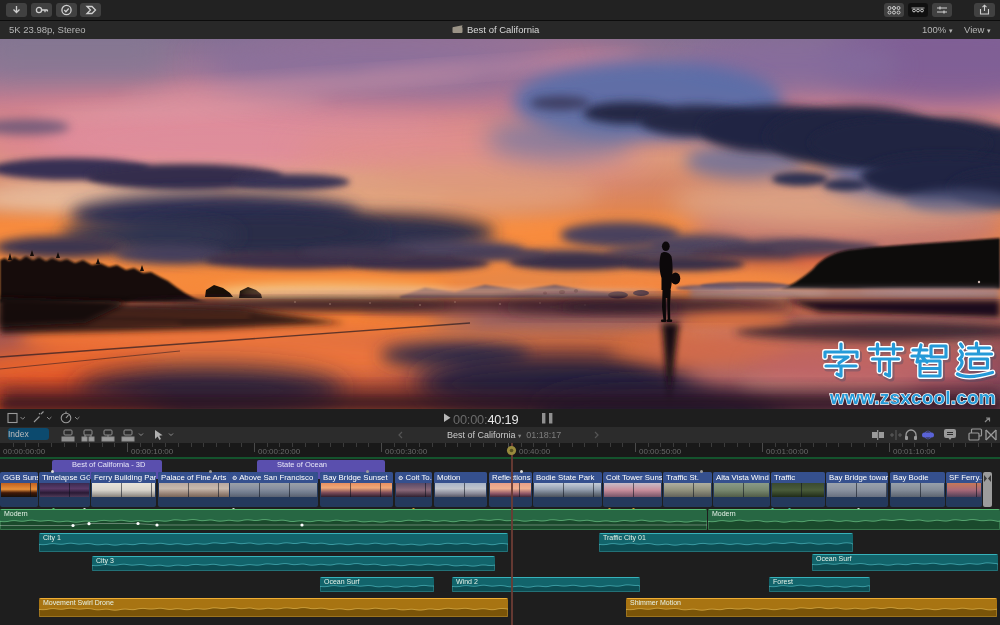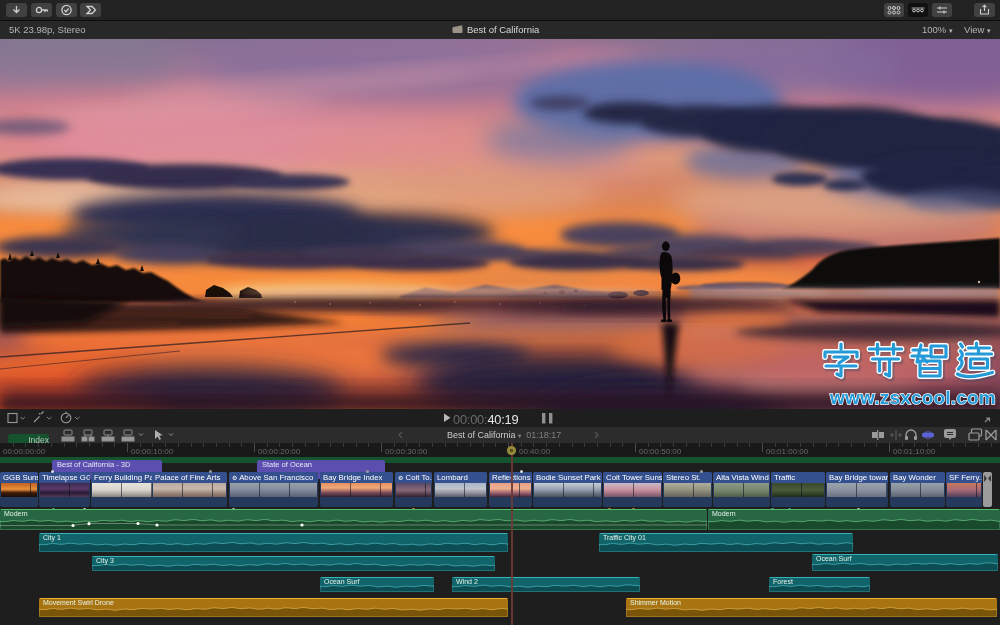--- a/index.html
+++ b/index.html
@@ -6,21 +6,21 @@
 .btn{position:absolute;background:#414141;border-radius:3px;height:14px;top:3px}
 .ic{fill:none;stroke:#cfcfcf;stroke-width:1.3}
 #topbar{position:absolute;left:0;top:0;width:1000px;height:20px;background:#222;border-bottom:1px solid #0c0c0c}
 #viewerbar{position:absolute;left:0;top:21px;width:1000px;height:18px;background:#282828;color:#b4b4b4;font-size:9.5px}
 #transport{position:absolute;left:0;top:409px;width:1000px;height:18px;background:#1e1e1e}
 #tlbar{position:absolute;left:0;top:427px;width:1000px;height:16px;background:#2c2c2c}
 #tl{position:absolute;left:0;top:443px;width:1000px;height:182px;background:#1e1e1e}
 .tick{position:absolute;top:0;width:1px;height:4px;background:#3c3c3c}
 .mtick{position:absolute;top:0;width:1px;height:9px;background:#4a4a4a}
 .rlab{position:absolute;top:3.5px;color:#686868;font-size:8px;white-space:nowrap}
-.chap{position:absolute;top:17px;height:19px;background:#5a4fae;border-radius:2px;color:#e8e6f8;font-size:7.5px;line-height:10px;padding-left:5px;box-sizing:border-box;white-space:nowrap;overflow:hidden}
+.chap{position:absolute;top:17px;height:19px;background:#5a4fae;border-radius:2px;color:#e8e6f8;font-size:7.5px;line-height:10px;padding-left:20px;box-sizing:border-box;white-space:nowrap;overflow:hidden}
 .clip{position:absolute;top:29px;height:35px;border-radius:2px;background:#24395c;overflow:hidden}
 .chead{position:absolute;left:0;top:0;right:0;height:11px;background:#35508e;color:#fff;font-size:7.8px;line-height:11px;padding-left:3px;white-space:nowrap;overflow:hidden}
 .cthumb{position:absolute;left:1px;top:11px;right:1px;height:14px}
 .aclip{position:absolute;border-radius:2px;overflow:hidden}
 .alab{position:absolute;left:4px;top:1px;color:#e6f2e8;font-size:7px;white-space:nowrap;z-index:3}
 </style></head><body>
 
 <div id="topbar">
   <div class="btn" style="left:6px;width:21px"><svg width="21" height="14">
         <path class="ic" d="M10.5 3v6M7.5 6.5l3 3 3-3"></path>
@@ -350,21 +350,21 @@
         <rect x="549" y="4" width="3.4" height="10.5"></rect>
       </g>
     <g fill="none" stroke="#8a8a8a" stroke-width="1.2">
         <path d="M985 13l4-4M989.5 12.5V9H986"></path>
       </g>
   </svg>
   <div class="abs" style="left:453px;top:3px;font-size:12.8px;color:#6a6a6a;letter-spacing:-0.2px">00:00:<span style="color:#e6e6e6">40:19</span></div>
 </div>
 
 <div id="tlbar">
-  <div class="abs" style="left:8px;top:7px;width:41px;height:12px;background:#14532d;border-radius:3px;color:#bdbdbd;font-size:8.5px;text-align:right;line-height:12px">Index</div>
+  <div class="abs" style="left:8px;top:1px;width:41px;height:12px;background:#0c4a6e;border-radius:3px;color:#bdbdbd;font-size:8.5px;text-align:left;line-height:12px">Index</div>
   <svg class="abs" width="1000" height="16">
     <g fill="none" stroke="#8e8e8e" stroke-width="1">
       <g transform="translate(62,3)">
           <rect x="2" y="0" width="8" height="5" rx="1"></rect>
           <rect x="0" y="7" width="12" height="4" fill="#8e8e8e"></rect>
         </g>
       <g transform="translate(82,3)">
           <rect x="2" y="0" width="8" height="5" rx="1"></rect>
           <path d="M3 5v2M9 5v2"></path>
           <rect x="0" y="7" width="5" height="4" fill="#9a9a9a"></rect>
@@ -417,21 +417,21 @@
       <g transform="translate(986,3)">
           <path d="M0 0l10 10M10 0L0 10" stroke="#9a9a9a" stroke-width="1.3"></path>
           <path d="M0 0v10M10 0v10" stroke="#9a9a9a" stroke-width="1.3"></path>
         </g>
     </g>
   </svg>
   <div class="abs" style="left:447px;top:3px;color:#cacaca;font-size:9px">Best of California <span style="font-size:6.5px;color:#8a8a8a">▾</span>&nbsp;&nbsp;<span style="color:#7e7e7e">01:18:17</span></div>
 </div>
 
 <div id="tl">
-  <div id="ruler" style="position:absolute;left:0;top:0;width:1000px;height:14px;background:#191919;border-bottom:6px solid #14532d">
+  <div id="ruler" style="position:absolute;left:0;top:0;width:1000px;height:14px;background:#191919;border-bottom:2px solid #14532d">
       <div class="rlab" style="left:3px">00:00:00:00</div>
       <div class="tick" style="left:12.7px"></div>
       <div class="tick" style="left:25.4px"></div>
       <div class="tick" style="left:38.099999999999994px"></div>
       <div class="tick" style="left:50.8px"></div>
       <div class="tick" style="left:63.5px"></div>
       <div class="tick" style="left:76.19999999999999px"></div>
       <div class="tick" style="left:88.89999999999999px"></div>
       <div class="tick" style="left:101.6px"></div>
       <div class="tick" style="left:114.3px"></div>
@@ -530,70 +530,70 @@
         <div class="cthumb" style="background:repeating-linear-gradient(90deg,rgba(8,14,26,0) 0 29px,rgba(8,14,26,0.55) 29px 30px),linear-gradient(180deg,#c06020 0%,#e8903a 45%,#401808 70%,#18100a 100%)"></div>
       </div>
       <div class="clip" style="left:39px;width:51px">
         <div class="chead">Timelapse GGB</div>
         <div class="cthumb" style="background:repeating-linear-gradient(90deg,rgba(8,14,26,0) 0 29px,rgba(8,14,26,0.55) 29px 30px),linear-gradient(180deg,#3a2a50 0%,#5a3a68 40%,#2a1a35 70%,#503a58 100%)"></div>
       </div>
       <div class="clip" style="left:91px;width:65px">
         <div class="chead">Ferry Building Part 2</div>
         <div class="cthumb" style="background:repeating-linear-gradient(90deg,rgba(8,14,26,0) 0 29px,rgba(8,14,26,0.55) 29px 30px),linear-gradient(180deg,#e8e4da 0%,#d8d4cc 50%,#a8a49e 80%,#888078 100%)"></div>
       </div>
-      <div class="clip" style="left:152px;width:75px">
+      <div class="clip" style="left:158px;width:75px">
         <div class="chead">Palace of Fine Arts</div>
         <div class="cthumb" style="background:repeating-linear-gradient(90deg,rgba(8,14,26,0) 0 29px,rgba(8,14,26,0.55) 29px 30px),linear-gradient(180deg,#b8a8a0 0%,#c8b8ac 40%,#988478 75%,#786458 100%)"></div>
       </div>
       <div class="clip" style="left:229px;width:89px">
         <div class="chead"><span style="font-size:6px">⚙</span> Above San Francisco</div>
         <div class="cthumb" style="background:repeating-linear-gradient(90deg,rgba(8,14,26,0) 0 29px,rgba(8,14,26,0.55) 29px 30px),linear-gradient(180deg,#9aa0a8 0%,#8890a0 40%,#707a8c 70%,#586070 100%)"></div>
       </div>
       <div class="clip" style="left:320px;width:73px">
-        <div class="chead">Bay Bridge Index</div>
+        <div class="chead">Bay Bridge Sunset</div>
         <div class="cthumb" style="background:repeating-linear-gradient(90deg,rgba(8,14,26,0) 0 29px,rgba(8,14,26,0.55) 29px 30px),linear-gradient(180deg,#e89060 0%,#f0a878 35%,#7a4a58 70%,#30202e 100%)"></div>
       </div>
       <div class="clip" style="left:395px;width:37px">
         <div class="chead"><span style="font-size:6px">⚙</span> Coit To...</div>
         <div class="cthumb" style="background:repeating-linear-gradient(90deg,rgba(8,14,26,0) 0 29px,rgba(8,14,26,0.55) 29px 30px),linear-gradient(180deg,#584a68 0%,#8a6878 50%,#302030 100%)"></div>
       </div>
       <div class="clip" style="left:434px;width:53px">
-        <div class="chead">Lombard</div>
+        <div class="chead">Motion</div>
         <div class="cthumb" style="background:repeating-linear-gradient(90deg,rgba(8,14,26,0) 0 29px,rgba(8,14,26,0.55) 29px 30px),linear-gradient(180deg,#a8b4c8 0%,#c0c4cc 40%,#8a8a98 75%,#585866 100%)"></div>
       </div>
       <div class="clip" style="left:489px;width:43px">
         <div class="chead">Reflections</div>
         <div class="cthumb" style="background:repeating-linear-gradient(90deg,rgba(8,14,26,0) 0 29px,rgba(8,14,26,0.55) 29px 30px),linear-gradient(180deg,#e8a088 0%,#f0b090 40%,#905868 75%,#402838 100%)"></div>
       </div>
       <div class="clip" style="left:533px;width:69px">
-        <div class="chead">Bodie Sunset Park</div>
+        <div class="chead">Bodie State Park</div>
         <div class="cthumb" style="background:repeating-linear-gradient(90deg,rgba(8,14,26,0) 0 29px,rgba(8,14,26,0.55) 29px 30px),linear-gradient(180deg,#c6cdd8 0%,#97a2b2 45%,#6a7380 75%,#4a515c 100%)"></div>
       </div>
       <div class="clip" style="left:603px;width:59px">
         <div class="chead">Coit Tower Sunset</div>
         <div class="cthumb" style="background:repeating-linear-gradient(90deg,rgba(8,14,26,0) 0 29px,rgba(8,14,26,0.55) 29px 30px),linear-gradient(180deg,#c6bcc8 0%,#c88f9c 50%,#775468 100%)"></div>
       </div>
       <div class="clip" style="left:663px;width:49px">
-        <div class="chead">Stereo St.</div>
+        <div class="chead">Traffic St.</div>
         <div class="cthumb" style="background:repeating-linear-gradient(90deg,rgba(8,14,26,0) 0 29px,rgba(8,14,26,0.55) 29px 30px),linear-gradient(180deg,#b0afa0 0%,#92927e 50%,#62625a 100%)"></div>
       </div>
       <div class="clip" style="left:713px;width:57px">
         <div class="chead">Alta Vista Wind</div>
         <div class="cthumb" style="background:repeating-linear-gradient(90deg,rgba(8,14,26,0) 0 29px,rgba(8,14,26,0.55) 29px 30px),linear-gradient(180deg,#8a9a88 0%,#78886f 50%,#505c48 100%)"></div>
       </div>
       <div class="clip" style="left:771px;width:54px">
         <div class="chead">Traffic</div>
         <div class="cthumb" style="background:repeating-linear-gradient(90deg,rgba(8,14,26,0) 0 29px,rgba(8,14,26,0.55) 29px 30px),linear-gradient(180deg,#3a4a30 0%,#4a5c3a 50%,#202c18 100%)"></div>
       </div>
       <div class="clip" style="left:826px;width:62px">
         <div class="chead">Bay Bridge toward SF</div>
         <div class="cthumb" style="background:repeating-linear-gradient(90deg,rgba(8,14,26,0) 0 29px,rgba(8,14,26,0.55) 29px 30px),linear-gradient(180deg,#9aa2ac 0%,#8a92a0 50%,#687080 100%)"></div>
       </div>
       <div class="clip" style="left:890px;width:55px">
-        <div class="chead">Bay Wonder</div>
+        <div class="chead">Bay Bodie</div>
         <div class="cthumb" style="background:repeating-linear-gradient(90deg,rgba(8,14,26,0) 0 29px,rgba(8,14,26,0.55) 29px 30px),linear-gradient(180deg,#98a0aa 0%,#848c98 50%,#5c6470 100%)"></div>
       </div>
       <div class="clip" style="left:946px;width:36px">
         <div class="chead">SF Ferry...</div>
         <div class="cthumb" style="background:repeating-linear-gradient(90deg,rgba(8,14,26,0) 0 29px,rgba(8,14,26,0.55) 29px 30px),linear-gradient(180deg,#c87858 0%,#a86878 50%,#504058 100%)"></div>
       </div>
       <div style="position:absolute;left:983px;top:29px;width:9px;height:35px;background:#9c9c9c;border-radius:2px">
         <svg width="9" height="10" style="position:absolute;top:2px;left:0">
           <path d="M1 1 L4 4.5 L1 8 Z M8 1 L5 4.5 L8 8 Z" fill="#3a3a3a"></path>
         </svg>

